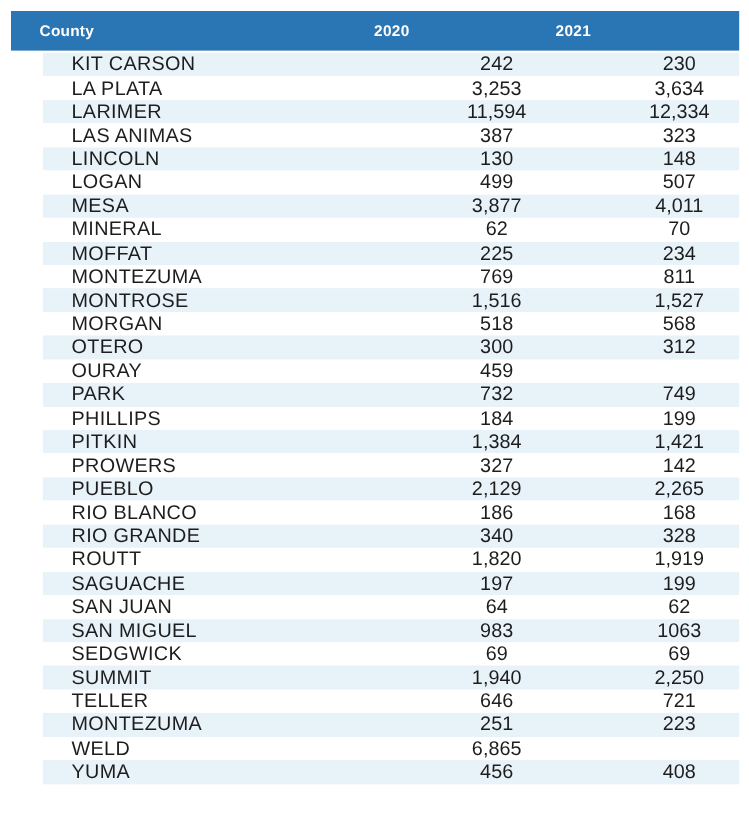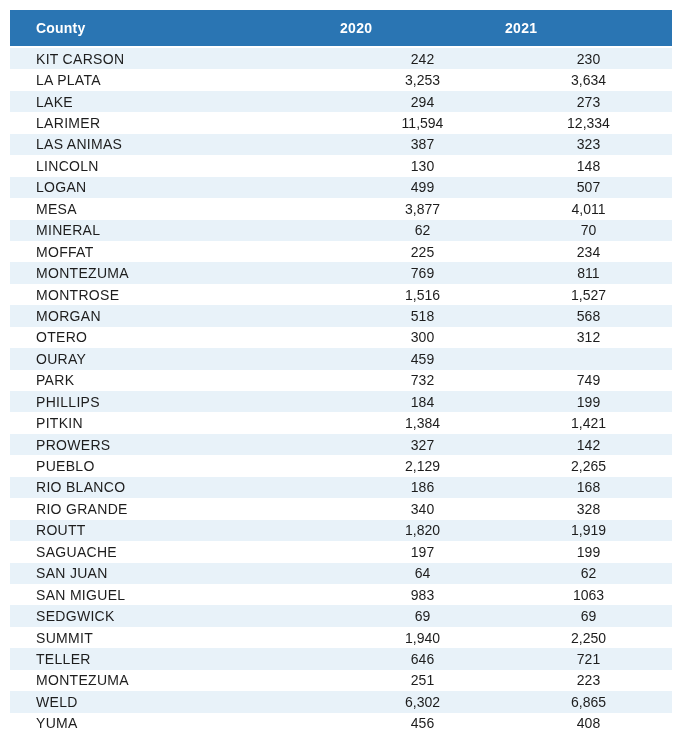--- a/index.html
+++ b/index.html
@@ -34,23 +34,24 @@
     align-items:center;
     margin-bottom:2px;
   }
   .hcell.county{padding-left:26px;text-align:left;letter-spacing:0.2px;}
   .hcell.year{text-align:left;letter-spacing:0.3px;}
   .row{
     display:grid;
     grid-template-columns:330px 165px 167px;
     height:21.45px;
     align-items:center;
-    font-size:14px;
+    font-size:18px;
     color:var(--body-text);
     background:var(--row-bg);
+    margin-left:29px;
   }
   .row:nth-child(odd){background:var(--row-alt);}
   .cell.county{padding-left:26px;letter-spacing:0.3px;white-space:nowrap;}
   .cell.num{text-align:center;}
 </style>
 </head>
 <body>
 
 <div class="table-wrap">
   <div class="header-row">
@@ -63,25 +64,20 @@
         <div class="cell county">KIT CARSON</div>
         <div class="cell num">242</div>
         <div class="cell num">230</div>
       </div>
       <div class="row">
         <div class="cell county">LA PLATA</div>
         <div class="cell num">3,253</div>
         <div class="cell num">3,634</div>
       </div>
       <div class="row">
-        <div class="cell county">LAKE</div>
-        <div class="cell num">294</div>
-        <div class="cell num">273</div>
-      </div>
-      <div class="row">
         <div class="cell county">LARIMER</div>
         <div class="cell num">11,594</div>
         <div class="cell num">12,334</div>
       </div>
       <div class="row">
         <div class="cell county">LAS ANIMAS</div>
         <div class="cell num">387</div>
         <div class="cell num">323</div>
       </div>
       <div class="row">
@@ -203,21 +199,20 @@
         <div class="cell num">646</div>
         <div class="cell num">721</div>
       </div>
       <div class="row">
         <div class="cell county">MONTEZUMA</div>
         <div class="cell num">251</div>
         <div class="cell num">223</div>
       </div>
       <div class="row">
         <div class="cell county">WELD</div>
-        <div class="cell num">6,302</div>
         <div class="cell num">6,865</div>
       </div>
       <div class="row">
         <div class="cell county">YUMA</div>
         <div class="cell num">456</div>
         <div class="cell num">408</div>
       </div>
     </div>
 </div>
 

